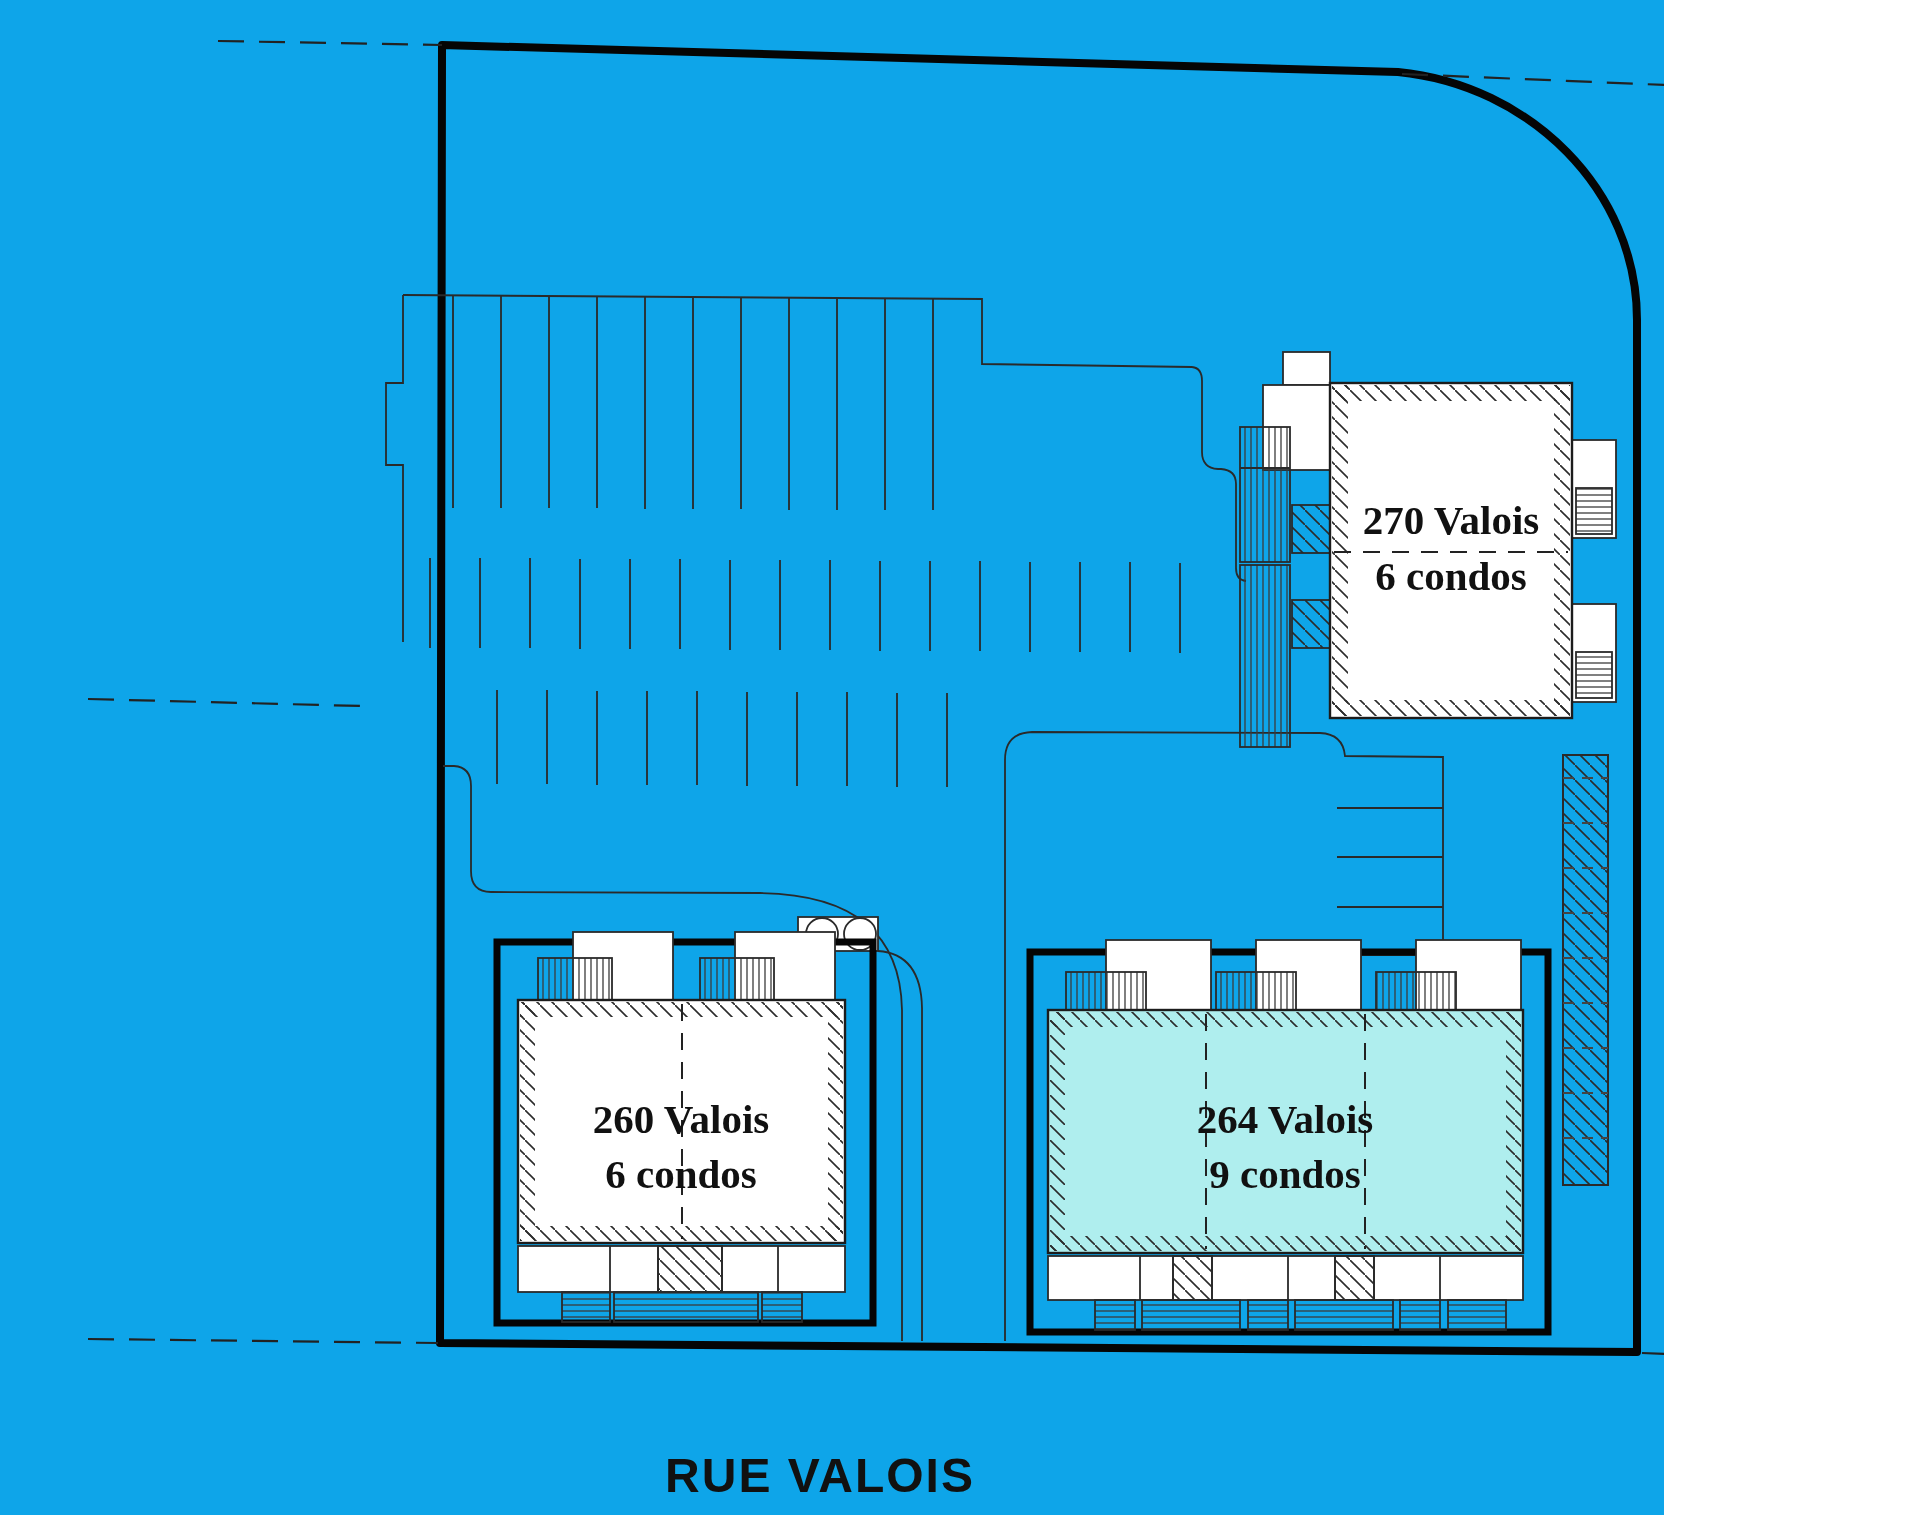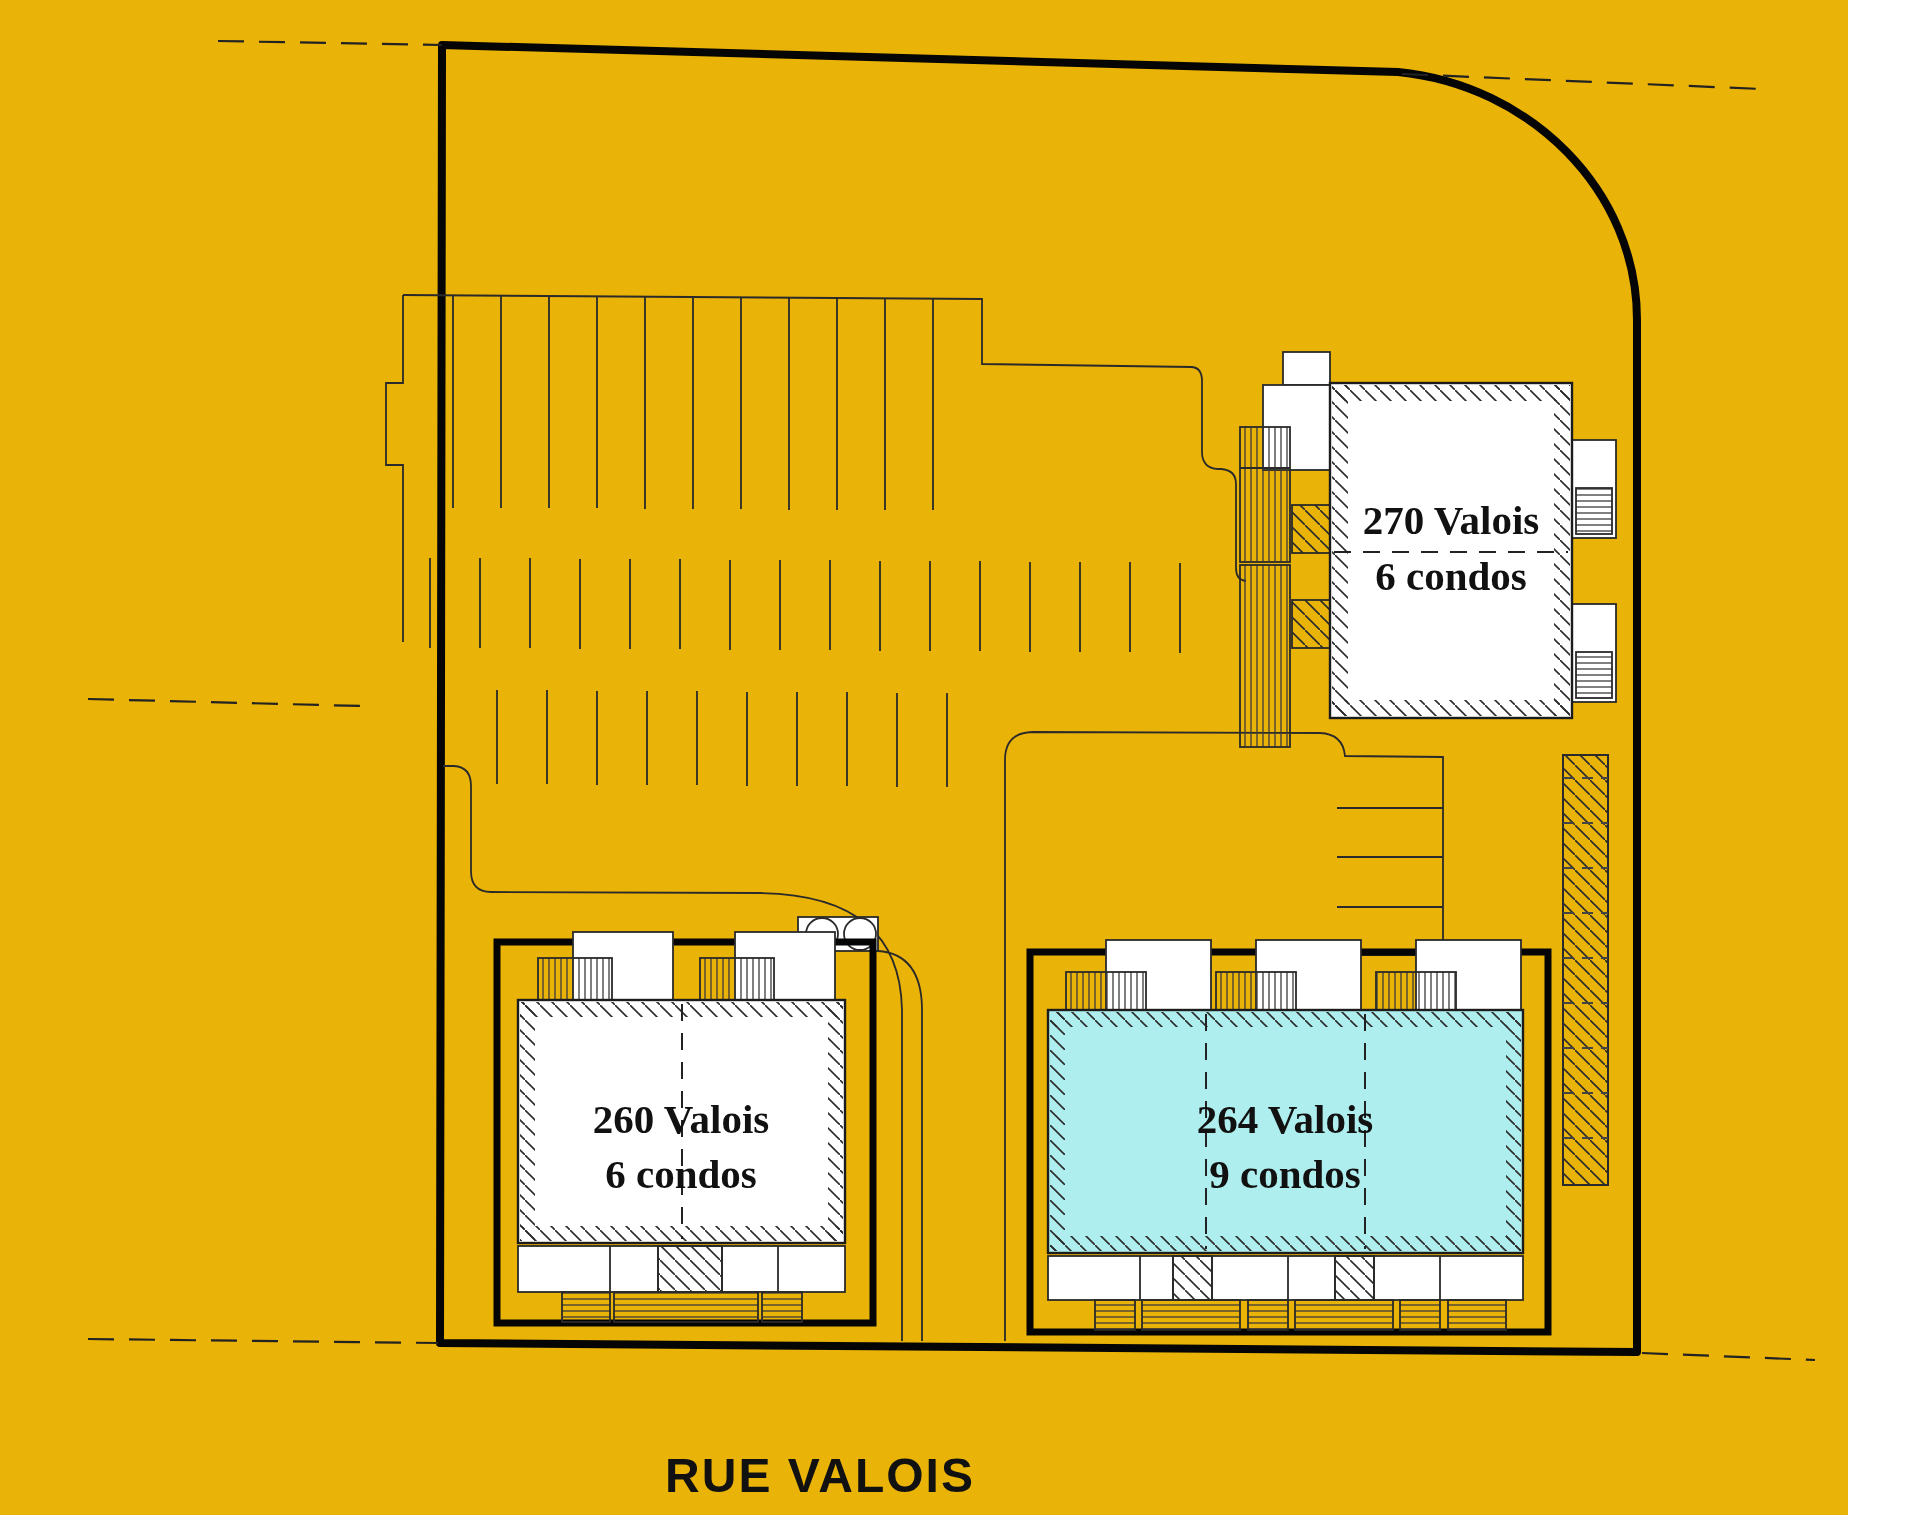--- a/index.html
+++ b/index.html
@@ -1,19 +1,19 @@
 <!DOCTYPE html>
 <html><head>
 <meta charset="utf-8">
 <style>
   html,body{margin:0;padding:0;background:#ffffff;}
   .stage{
     position:relative;
-    width:1848px;height:1515px;
-    background:#eab308;
+    width:1664px;height:1515px;
+    background:#0ea5e9;
     font-family:"Liberation Serif", serif;
     overflow:hidden;
   }
   svg{display:block;}
   text.bldg-label{
     font-family:"Liberation Serif", serif;
     font-weight:700;
     font-size:41px;
     fill:#111;
     text-anchor:middle;

